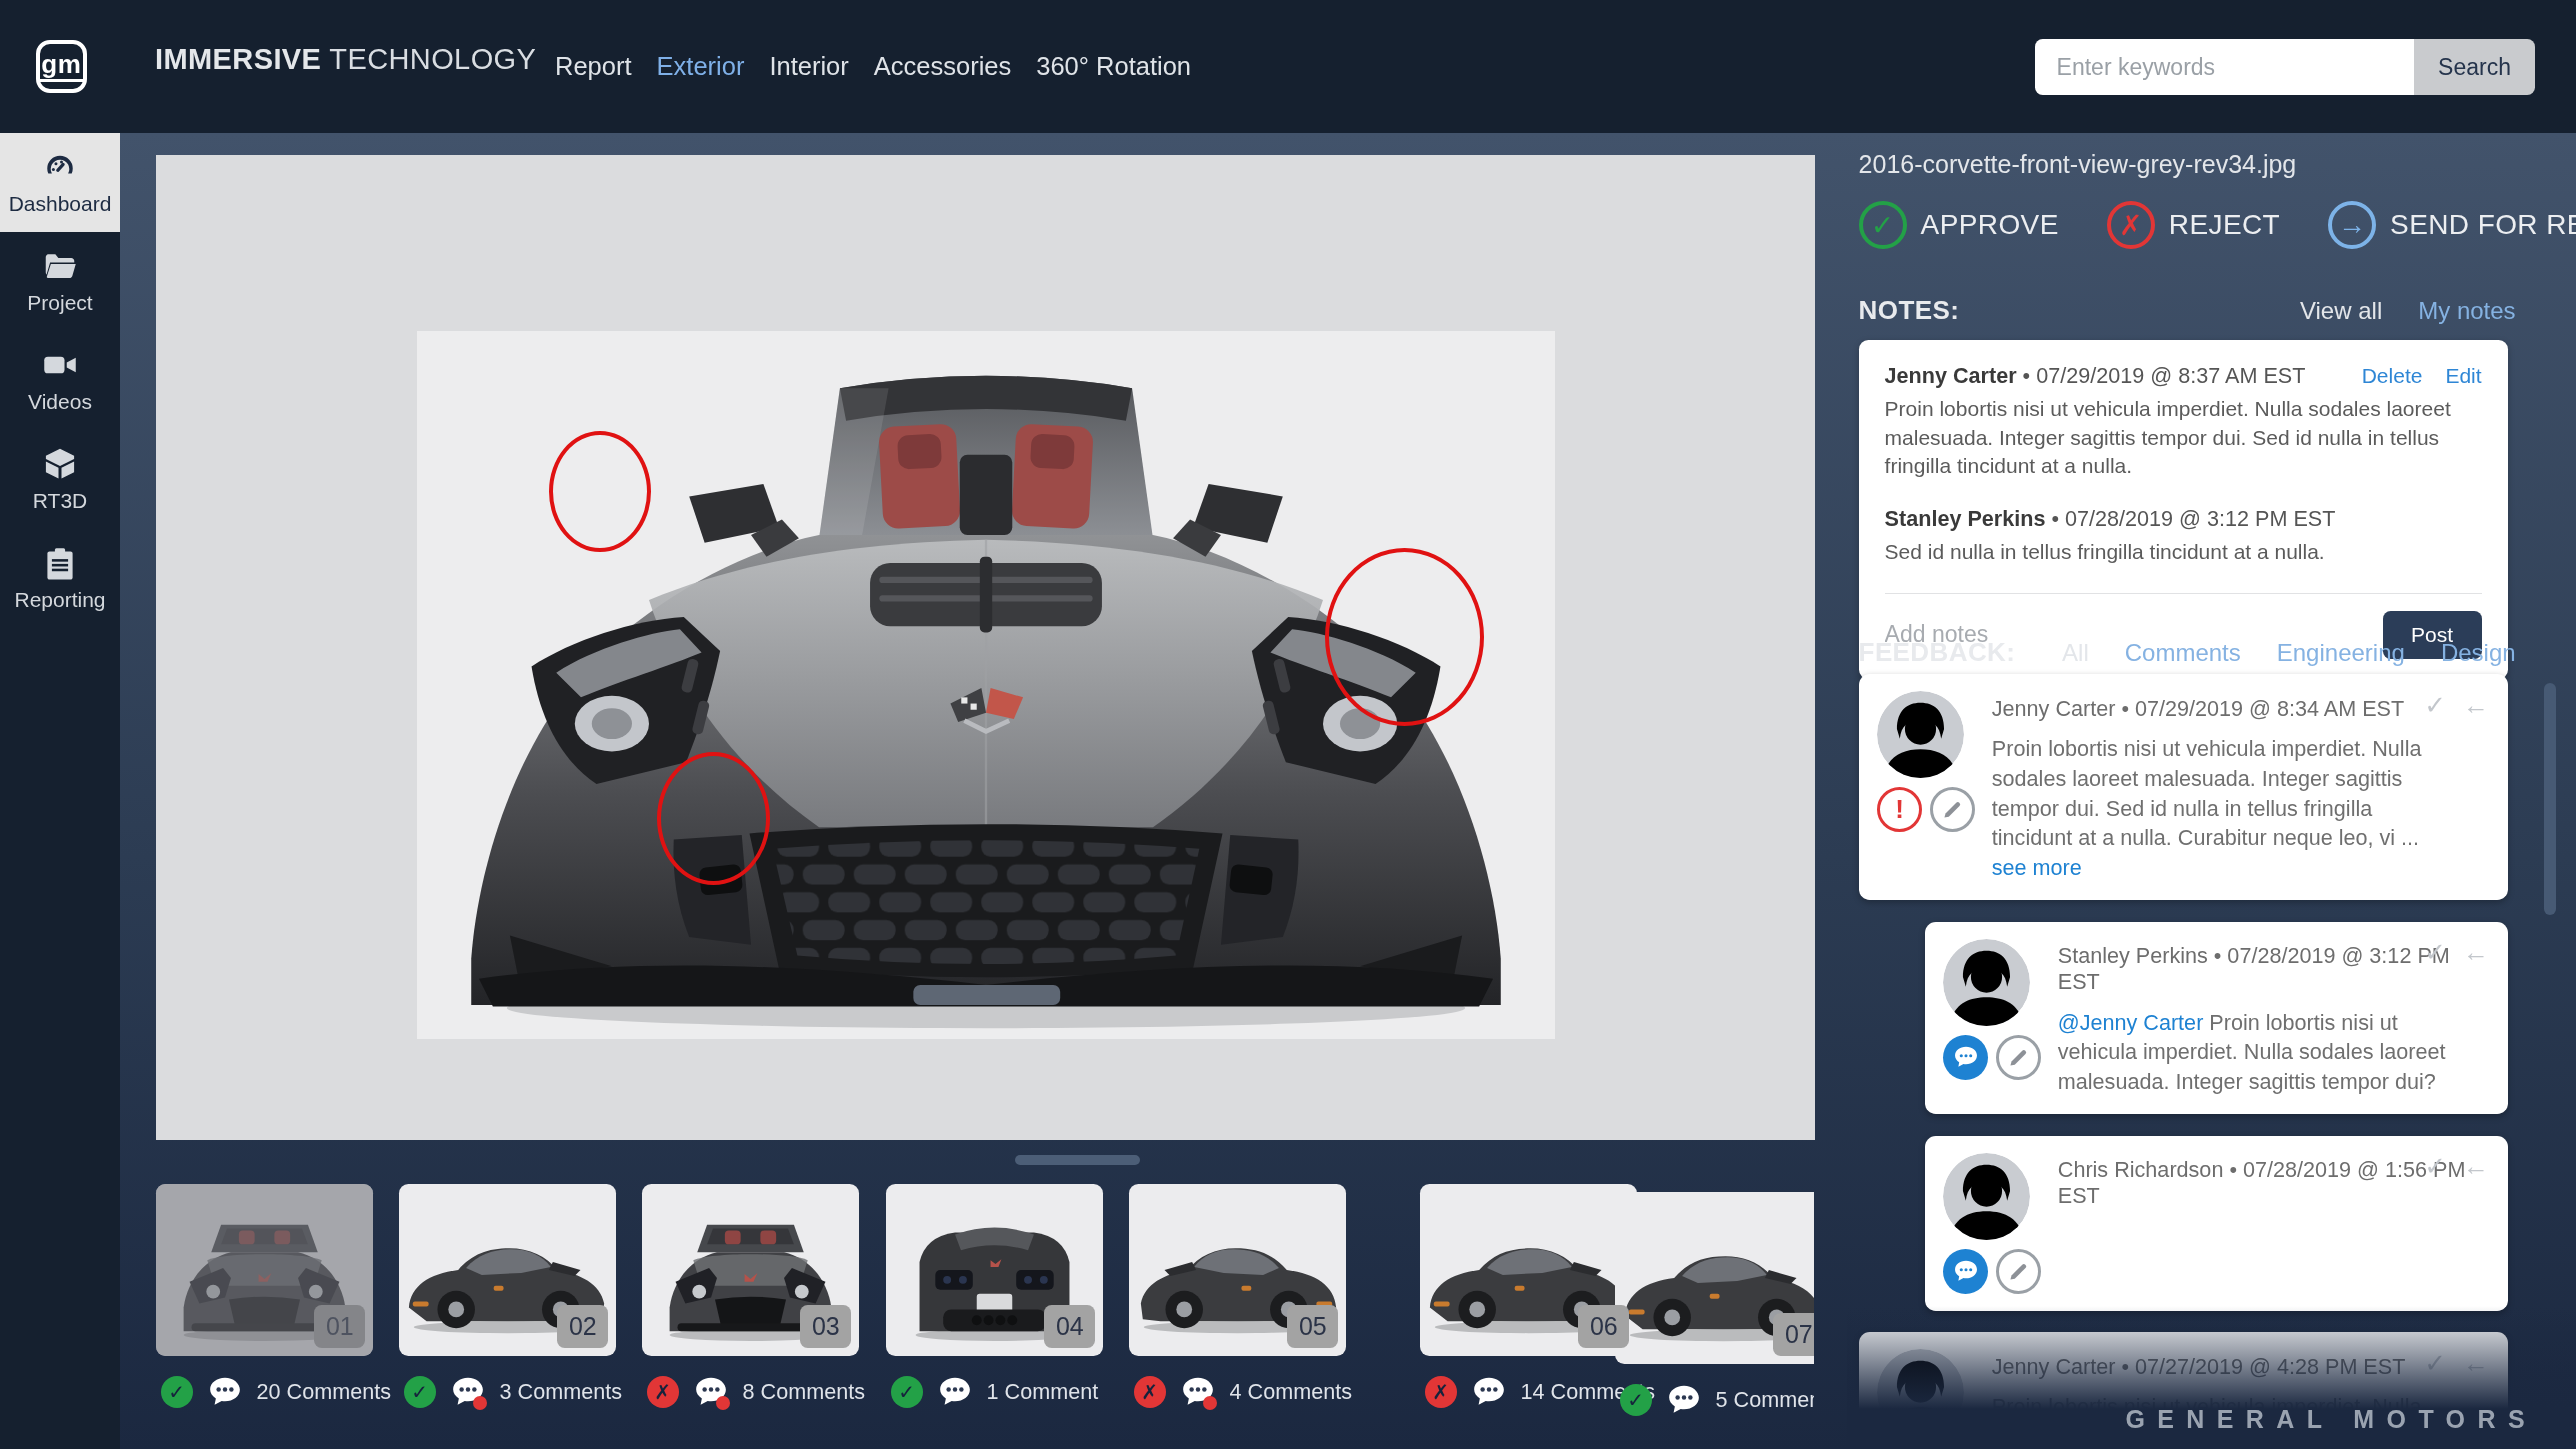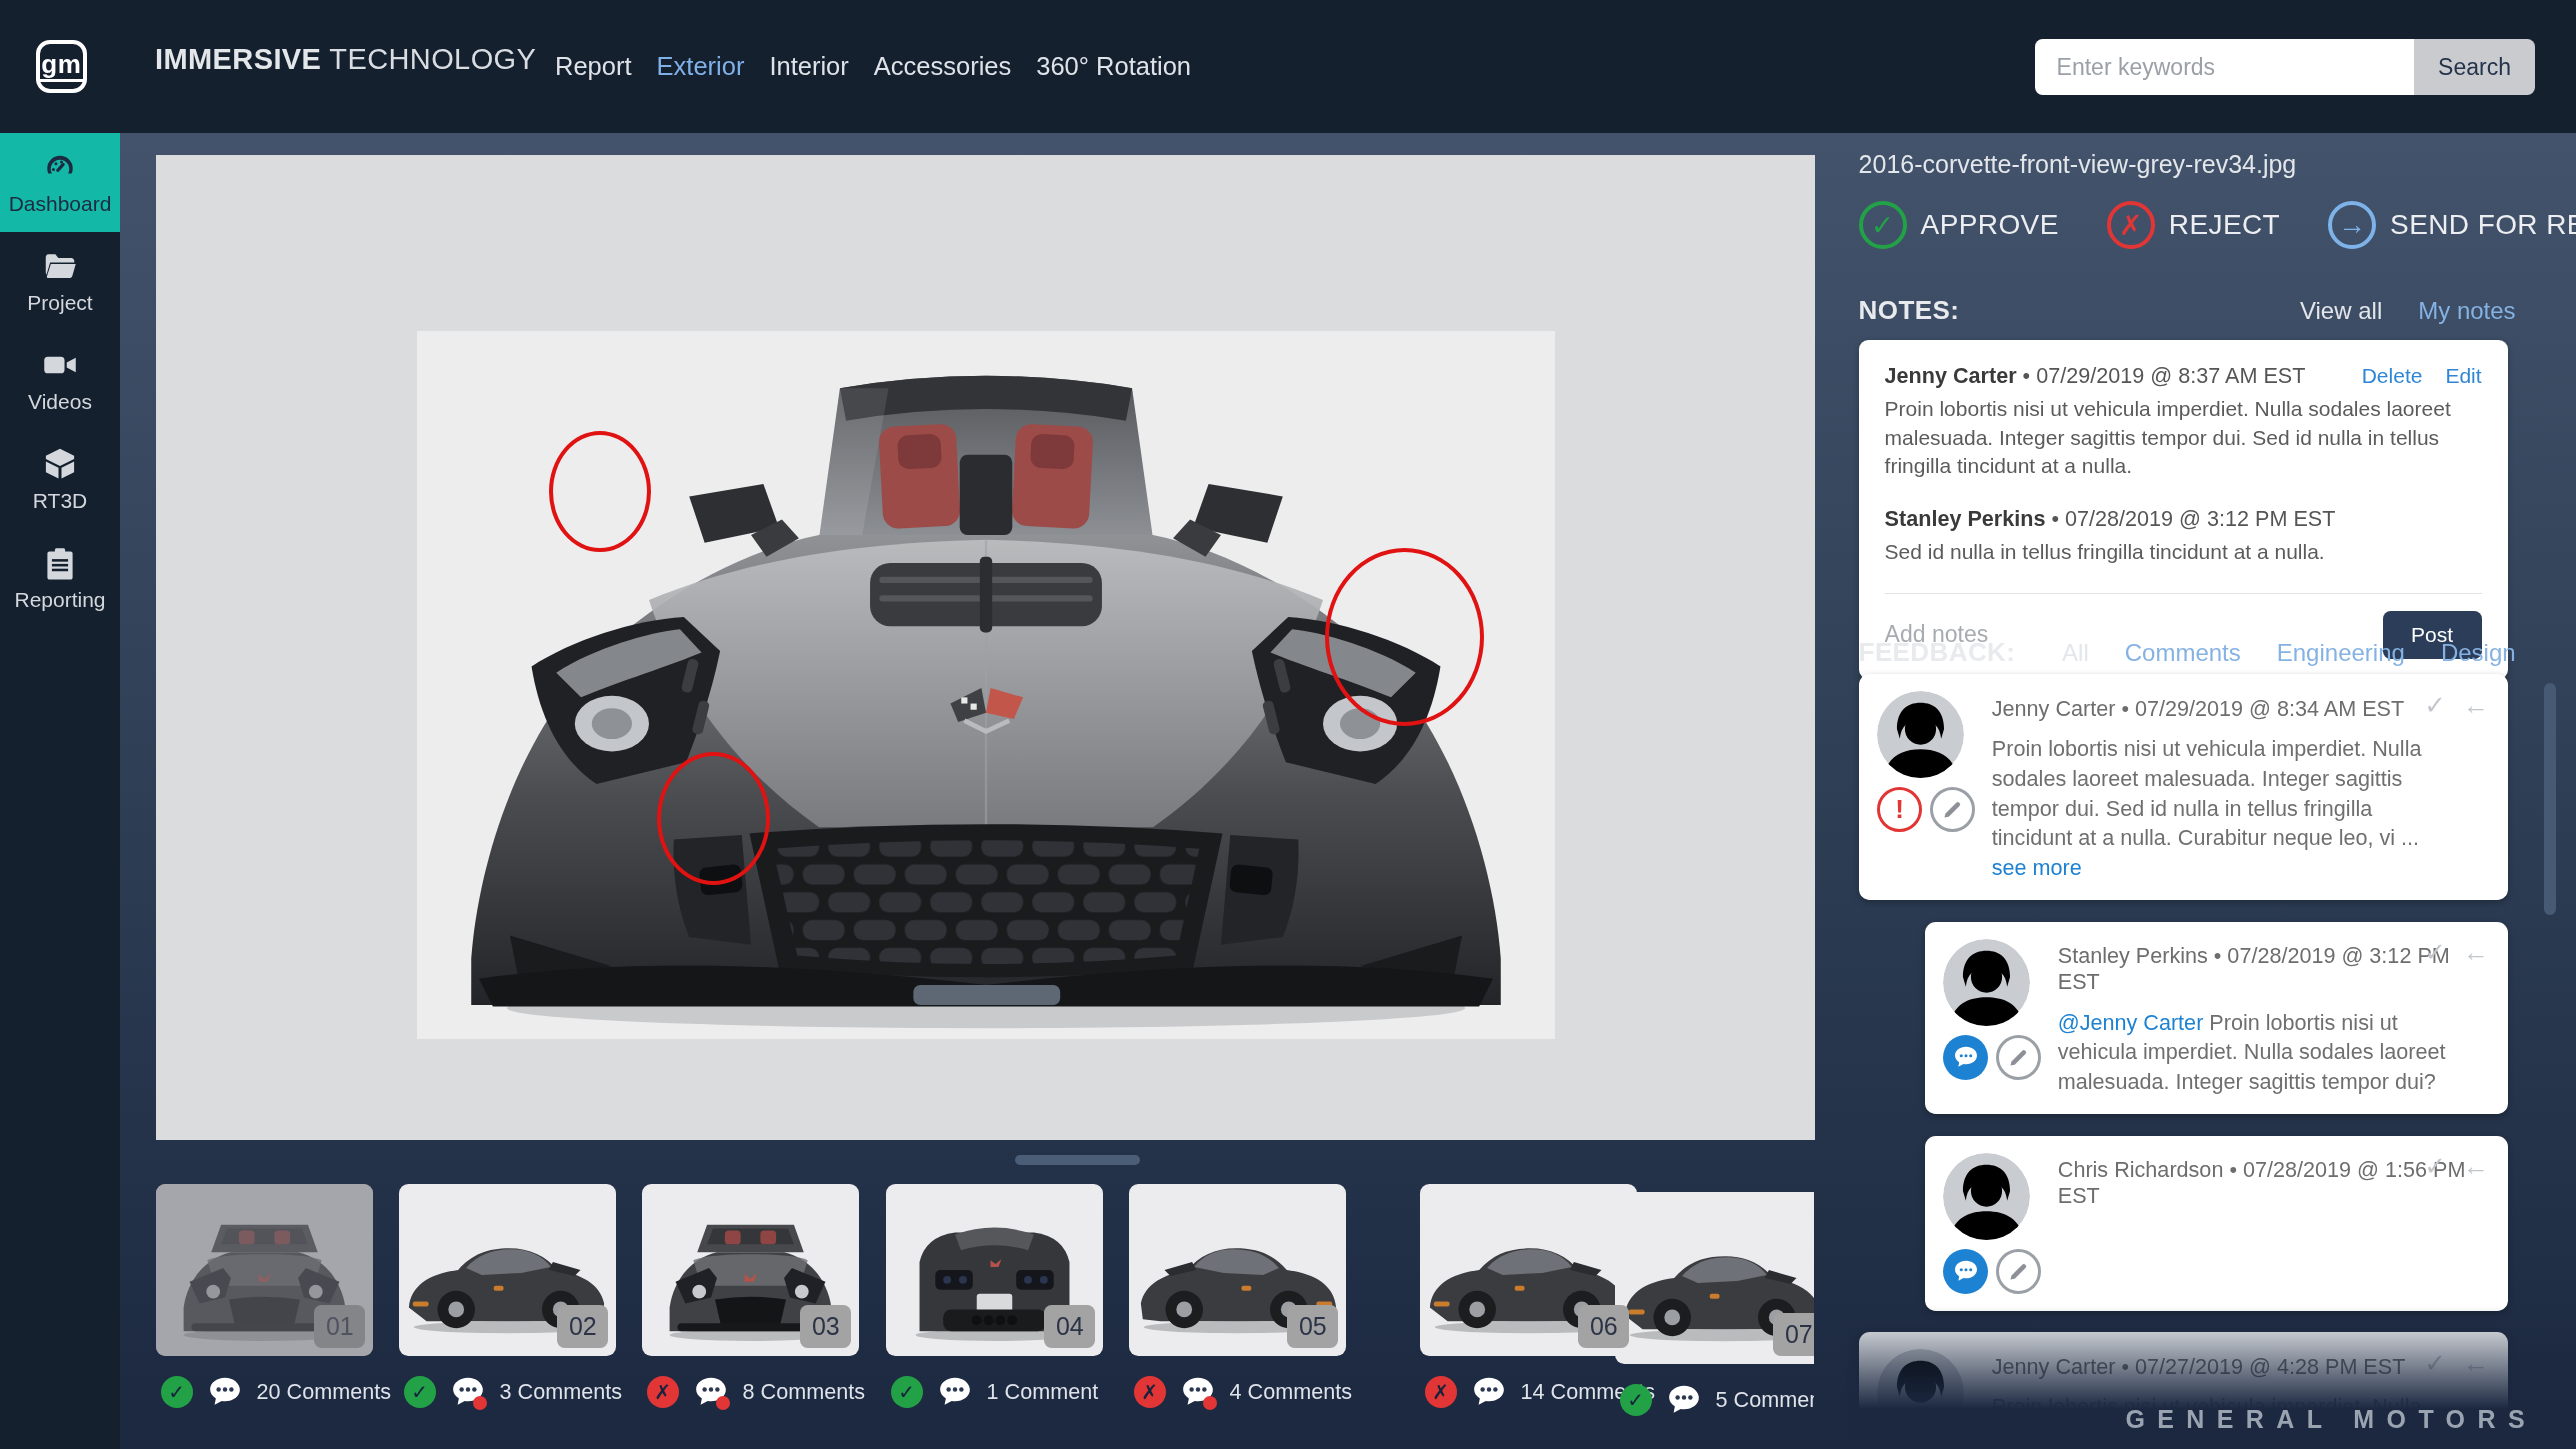--- a/index.html
+++ b/index.html
@@ -33,21 +33,21 @@
   .search{position:absolute;right:41px;top:39px;display:flex;height:56px;}
   .search input{width:379px;height:56px;border:none;outline:none;border-radius:7.7px 0 0 7.7px;padding:0 21.6px;font-size:23px;color:#333;background:#fff;}
   .search input::placeholder{color:#9aa0a6;}
   .search button{width:121px;height:56px;border:none;border-radius:0 7.7px 7.7px 0;background:#c9cbce;color:#25344c;font-size:23px;cursor:pointer;}
 
   
   .sidebar{position:absolute;left:0;top:133px;width:120px;height:1316px;background:var(--navy);z-index:20;}
   .side-item{width:120px;height:99px;display:flex;flex-direction:column;align-items:center;justify-content:center;gap:6.2px;color:#d4d8dd;cursor:pointer;}
   .side-item svg{width:36px;height:36px;fill:currentColor;}
   .side-item .lbl{font-size:21px;}
-  .side-item.active{background:#14b8a6;color:#1d2b42;}
+  .side-item.active{background:#e5e5e5;color:#1d2b42;}
 
   
   .content{position:absolute;left:120px;top:133px;width:2456px;height:1316px;background:linear-gradient(180deg,var(--content-top) 0%,#2c3c53 55%,var(--content-bottom) 100%);}
 
   
   .viewer{position:absolute;left:36px;top:21.6px;width:1659px;height:985px;background:#dbdcde;}
   .photo{position:absolute;left:261px;top:176px;width:1138px;height:708px;background:#ededee;}
   .photo svg{width:100%;height:100%;display:block;}
   .annot{position:absolute;border:4.6px solid #e01212;border-radius:50%;background:transparent;}
   .annot.a1{left:393px;top:276px;width:102px;height:121px;}

